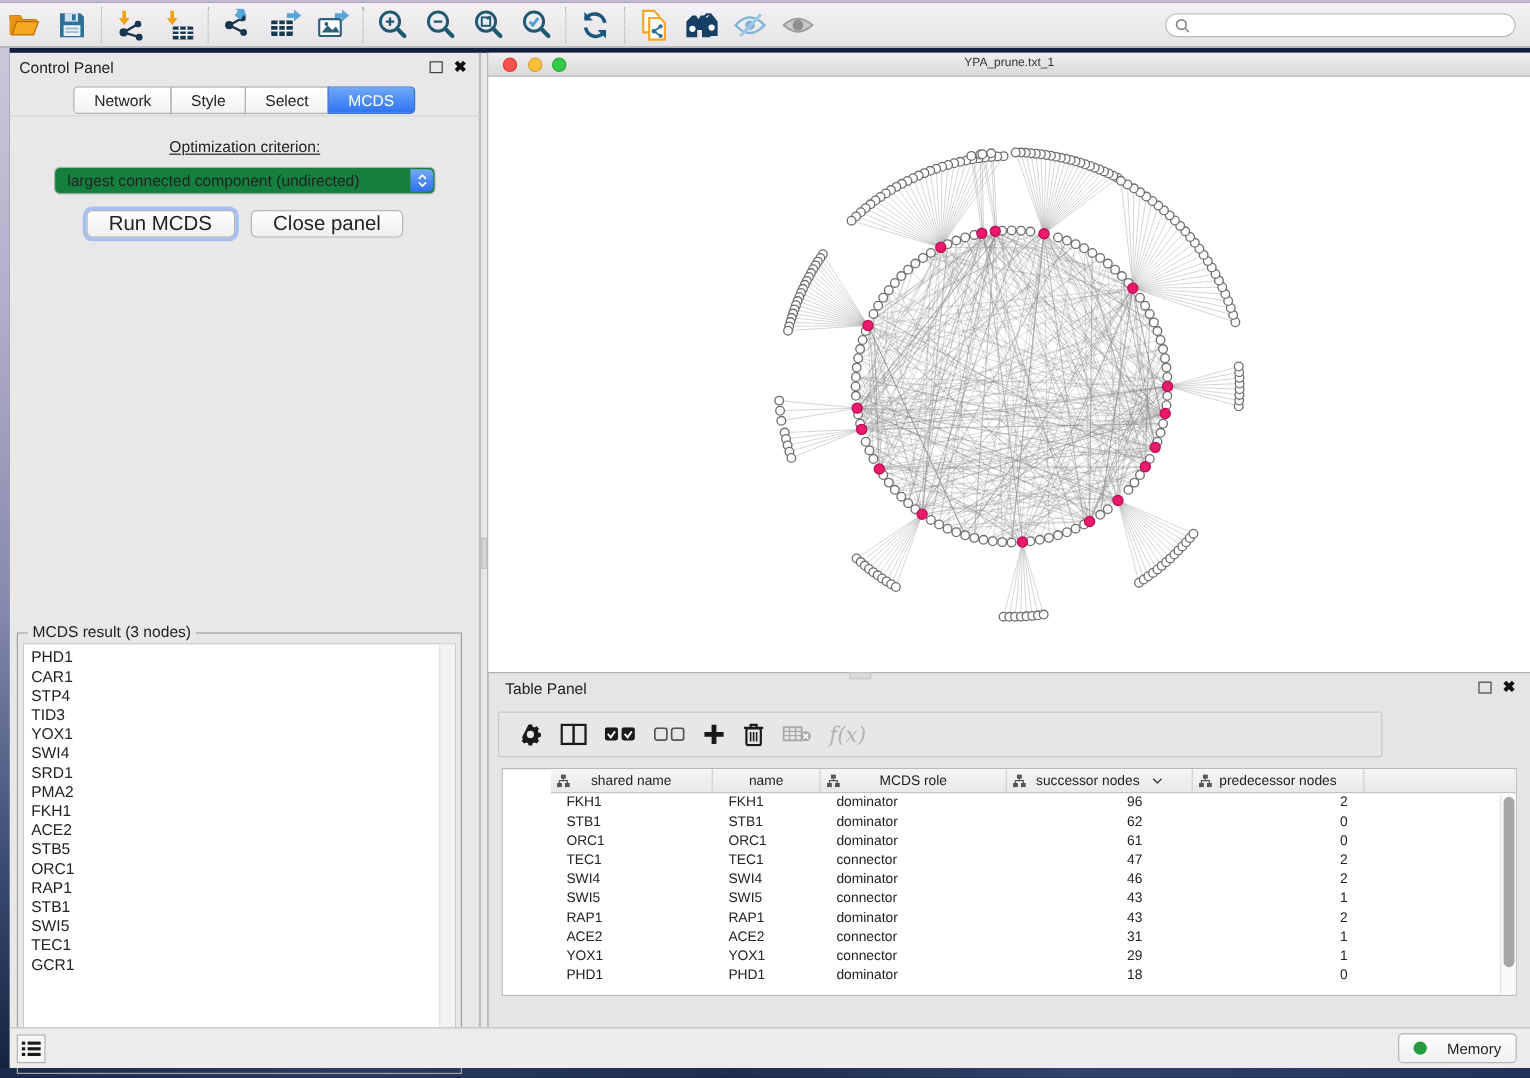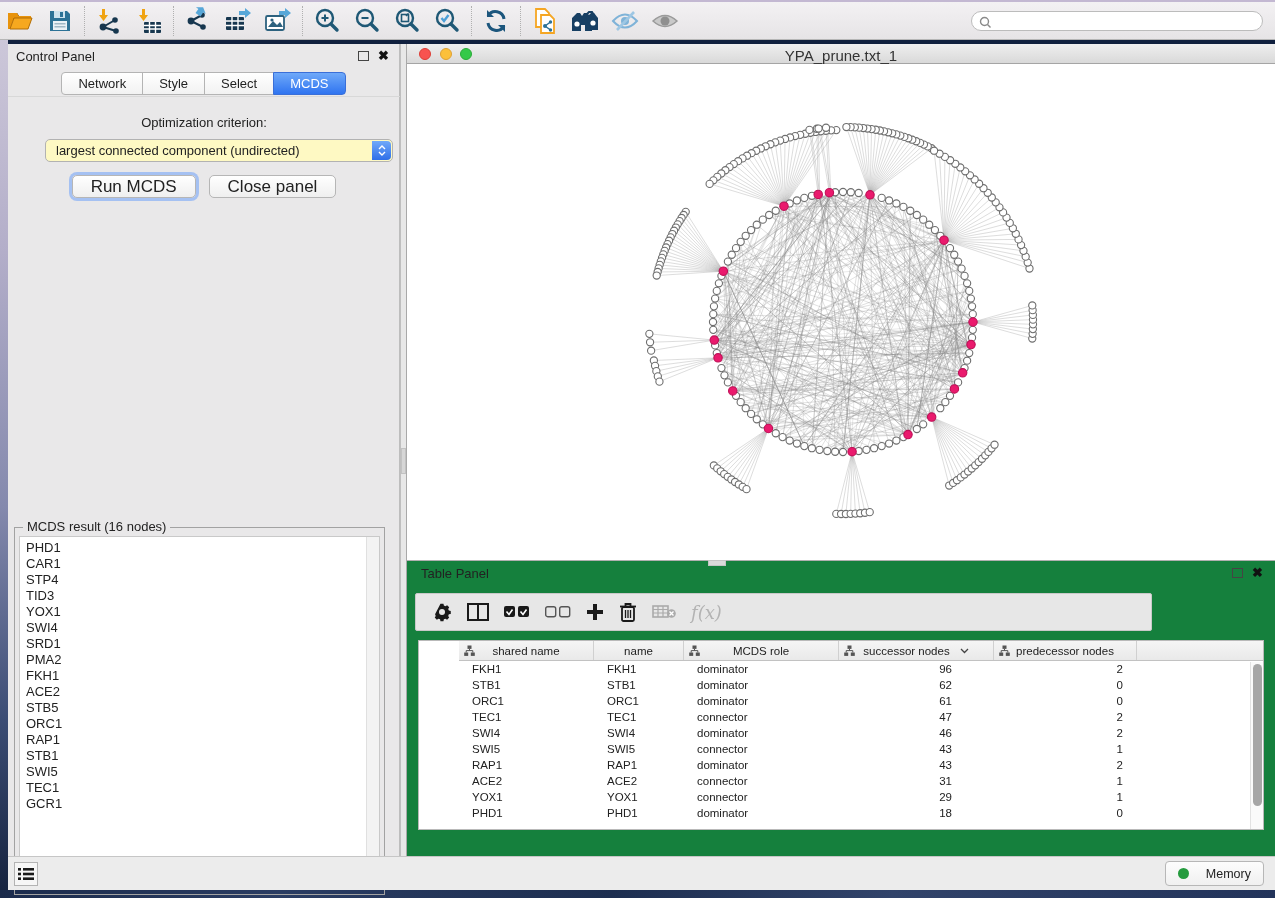--- a/index.html
+++ b/index.html
@@ -34,23 +34,23 @@
   #cp-float { right:30px; } #cp-close { right:10px; }
 
   .seg-bar { display:flex; justify-content:center; }
   #cp-tabs { margin-top:4px; }
   .seg { height:23px; padding:0 16px; background:linear-gradient(#ffffff,#f2f2f2); border:1px solid #b4b4b4;
     margin-left:-1px; font-size:13px; display:flex; align-items:center; color:#222; }
   .seg:first-child { border-radius:4px 0 0 4px; margin-left:0; }
   .seg:last-child { border-radius:0 4px 4px 0; }
   .seg.selected { background:linear-gradient(#6fa9f9,#2f74f0); border-color:#3a6fd8; color:#fff; }
 
-  #cp-content { position:absolute; left:0; top:52px; width:392px; height:760px; border-top:1px solid #d8d8d8; }
+  #cp-content { position:absolute; left:0; top:52px; width:392px; height:760px; border-top:1px solid #d8d8d8;text-decoration:underline; }
   #opt-label { text-align:center; margin-top:18px; font-size:13px; }
-  #criterion-select { position:absolute; left:37px; top:42px; width:348px; height:23px; background:#fef9c3;
+  #criterion-select { position:absolute; left:37px; top:42px; width:318px; height:23px; background:#15803d;
     border:1px solid #b2b2b2; border-radius:5px; font-size:13px; display:flex; align-items:center; padding-left:10px; }
   .select-stepper { position:absolute; right:1px; top:1px; width:19px; height:19px; border-radius:0 4px 4px 0;
     background:linear-gradient(#71aaf9,#2f6fe8); display:flex; flex-direction:column; align-items:center; justify-content:center; gap:1px; }
   .select-stepper svg { display:block; }
   #cp-buttons { position:absolute; left:0; top:78px; width:392px; display:flex; justify-content:center; gap:13px; }
   .aqua-btn { height:23px; padding:0 18px; background:linear-gradient(#ffffff,#efefef); border:1px solid #b6b6b6;
     border-radius:5px; font-size:17px; display:flex; align-items:center; }
   #run-mcds { box-shadow:0 0 0 3px rgba(110,160,250,.55); }
 
   #mcds-groupbox { position:absolute; left:6px; top:430px; width:371px; height:368px; border:1px solid #a2a2a2; }
@@ -66,25 +66,25 @@
   #v-grip { position:absolute; left:0; top:404px; width:5px; height:26px; background:#d6d6d6; border:1px solid #c2c2c2; }
   #h-grip { position:absolute; left:301px; top:-1px; width:18px; height:6px; background:#dadada; border:1px solid #c5c5c5; }
 
   
   #network-window { position:absolute; left:407px; top:44px; width:868px; height:516px; background:#fff; }
   #net-titlebar { position:relative; height:20px; background:linear-gradient(#efefef,#d9d9d9); border-bottom:1px solid #a5a5a5; }
   .traffic { position:absolute; top:4px; width:12px; height:12px; border-radius:50%; }
   #tl-red { left:12px; background:#f8534f; border:1px solid #dd3d35; }
   #tl-yellow { left:33px; background:#fcc03b; border:1px solid #dfa133; }
   #tl-green { left:53px; background:#35c949; border:1px solid #2aab37; }
-  #net-title { position:absolute; left:0; right:0; top:3px; text-align:center; font-size:15px; color:#333; }
+  #net-title { position:absolute; left:0; right:0; top:3px; text-align:center; font-size:10px; color:#333; }
   #net-canvas { position:absolute; left:0; top:20px; width:868px; height:496px; background:#fff; }
 
   
-  #table-panel { position:absolute; left:407px; top:560px; width:868px; height:296px; background:#15803d; border-top:1px solid #b0b0b0; }
+  #table-panel { position:absolute; left:407px; top:560px; width:868px; height:296px; background:#e5e5e5; border-top:1px solid #b0b0b0; }
   #tp-float { right:32px; } #tp-close { right:12px; }
   #tp-toolbar { position:absolute; left:8px; top:32px; width:737px; height:38px; background:#e7e7e7;
     border:1px solid #c9c9c9; border-radius:2px; display:flex; align-items:center; gap:15px; padding-left:16px;text-align:center; }
   .tpt-icon { display:flex; align-items:center; justify-content:center; height:30px; }
   #fx-icon { font-family:"DejaVu Serif", serif; font-style:italic; font-size:18px; color:#b3b3b3; }
 
   #table-wrap { position:absolute; left:11px; top:79px; width:846px; height:190px; background:#fff; border:1px solid #b9b9b9;padding-left:40px; }
   #table-header { display:flex; height:20px; background:linear-gradient(#f5f5f5,#e9e9e9); border-bottom:1px solid #c2c2c2; }
   .hcell { position:relative; border-right:1px solid #d0d0d0; display:flex; align-items:center; justify-content:center;
     font-size:11.5px; color:#222; gap:4px; }
@@ -291,21 +291,21 @@
           <svg width="8" height="5" viewBox="0 0 8 5">
               <path d="M1 1l3 3 3-3" stroke="#fff" stroke-width="1.4" fill="none"></path>
             </svg>
         </span>
       </div>
       <div id="cp-buttons">
         <div class="aqua-btn" id="run-mcds">Run MCDS</div>
         <div class="aqua-btn">Close panel</div>
       </div>
       <div id="mcds-groupbox">
-        <span id="mcds-legend">MCDS result (16 nodes)</span>
+        <span id="mcds-legend">MCDS result (3 nodes)</span>
         <div id="mcds-list">
           <div id="mcds-list-inner">
               <div class="list-item">PHD1</div>
               <div class="list-item">CAR1</div>
               <div class="list-item">STP4</div>
               <div class="list-item">TID3</div>
               <div class="list-item">YOX1</div>
               <div class="list-item">SWI4</div>
               <div class="list-item">SRD1</div>
               <div class="list-item">PMA2</div>

